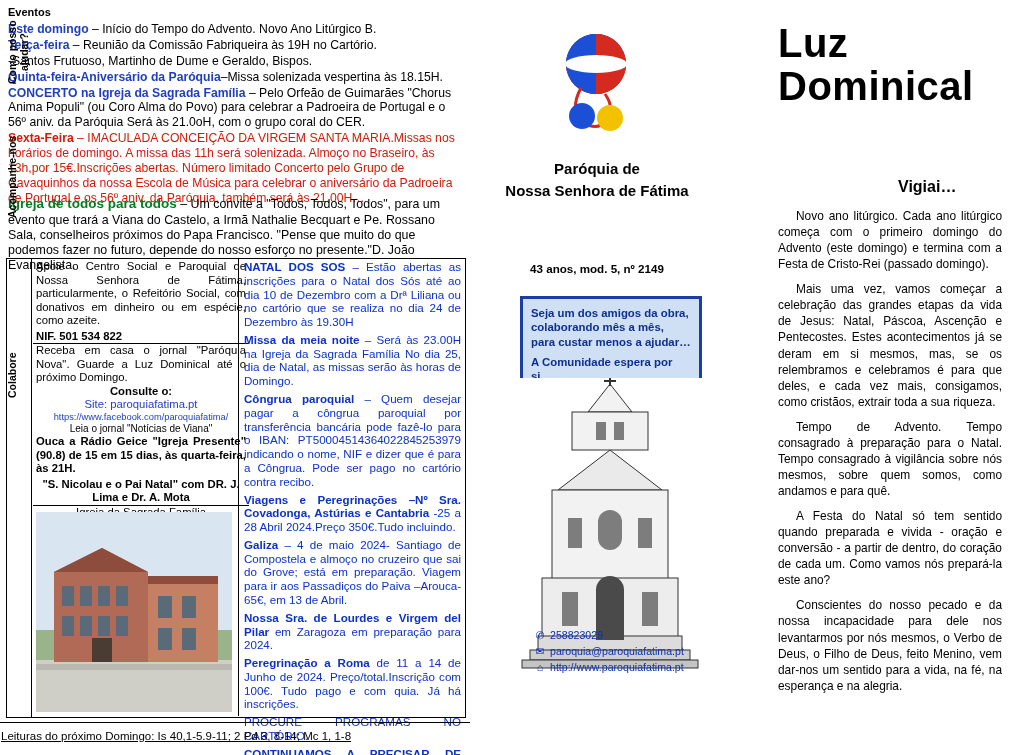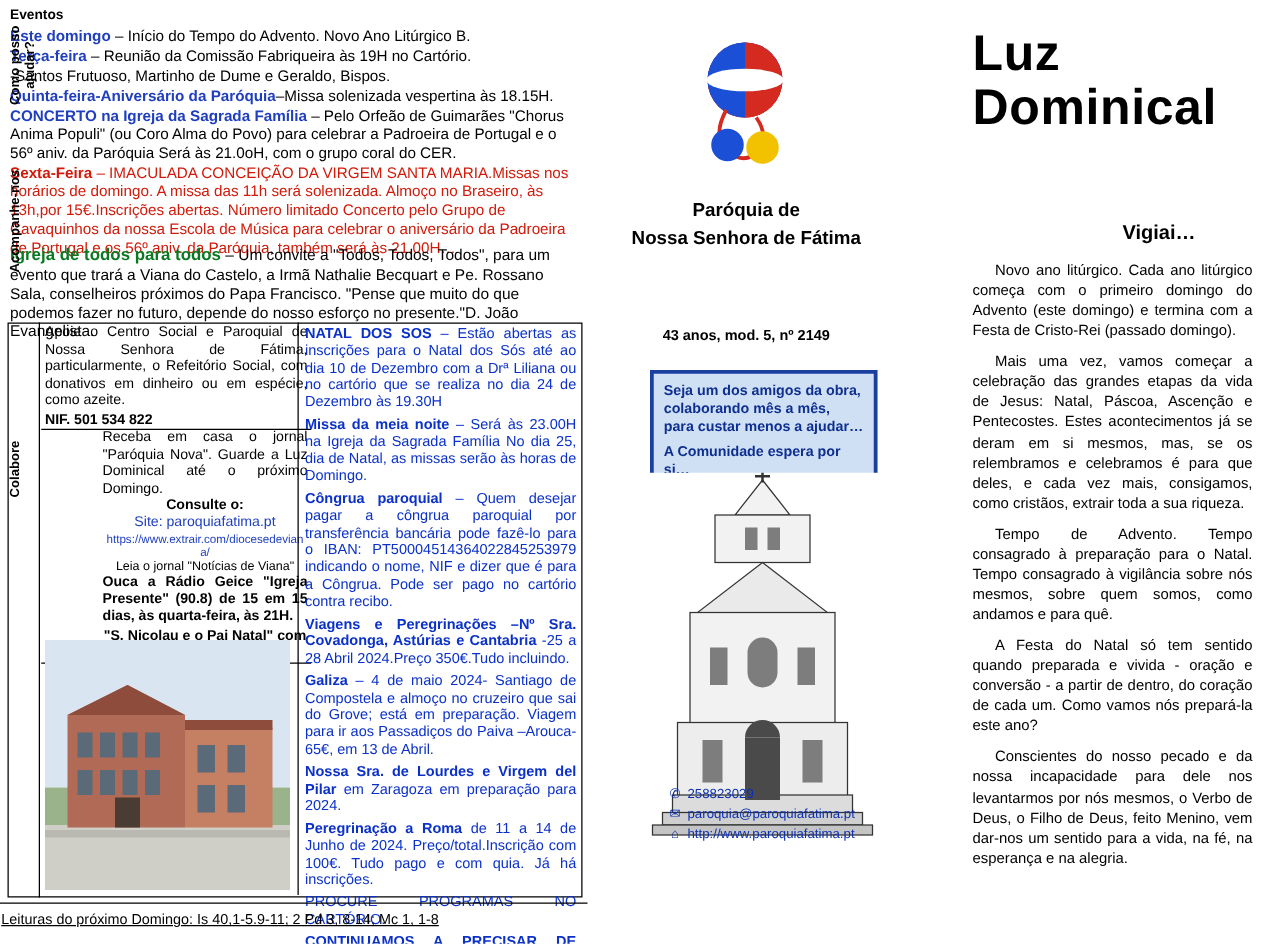--- a/index.html
+++ b/index.html
@@ -99,25 +99,25 @@
     <div class="vert-label" id="v1" style="position:absolute;left:6px;">Como posso ajudar?</div>
     <div class="vert-label" id="v2" style="position:absolute;left:6px;">Acompanhe-nos</div>
     <div class="vert-label" id="v3" style="position:absolute;left:6px;">Colabore</div>
 
     <div class="mid-col">
       <div class="blk" style="text-align:justify;">
         <span>Apoie o Centro Social e Paroquial de Nossa Senhora de Fátima, particularmente, o Refeitório Social, com donativos em dinheiro ou em espécie, como azeite.</span>
         <div style="font-weight:bold;margin-top:2px;">NIF. 501 534 822</div>
       </div>
       <div class="sep"></div>
-      <div class="blk" style="text-align:center;margin-left:46px;">
+      <div class="blk" style="text-align:center;">
         <div style="text-align:justify;">Receba em casa o jornal "Paróquia Nova". Guarde a Luz Dominical até o próximo Domingo.</div>
         <div style="font-weight:bold;">Consulte o:</div>
         <div style="color:#1f3fbf;">Site: paroquiafatima.pt</div>
-        <div style="color:#1f3fbf;font-size:9.3px;word-break:break-all;">https://www.extrair.com/diocesedeviana/</div>
+        <div style="color:#1f3fbf;font-size:9.3px;word-break:break-all;">https://www.facebook.com/paroquiafatima/</div>
         <div style="font-size:10px;">Leia o jornal "Notícias de Viana"</div>
         <div style="font-weight:bold;text-align:justify;">Ouca a Rádio Geice "Igreja Presente" (90.8) de 15 em 15 dias, às quarta-feira, às 21H.</div>
         <div style="font-weight:bold;margin-top:2px;">"S. Nicolau e o Pai Natal" com DR. J. Lima e Dr. A. Mota</div>
       </div>
       <div class="sep"></div>
       <div class="blk" style="text-align:center;">
         <div>Igreja da Sagrada Família</div>
         <div>Salas de catequese, cripta e outros espaços cultura e fins sociais.</div>
         <div style="margin-top:6px;">COLABORE:</div>
         <div style="margin-top:4px;">IBAN/NIB CGD</div>

